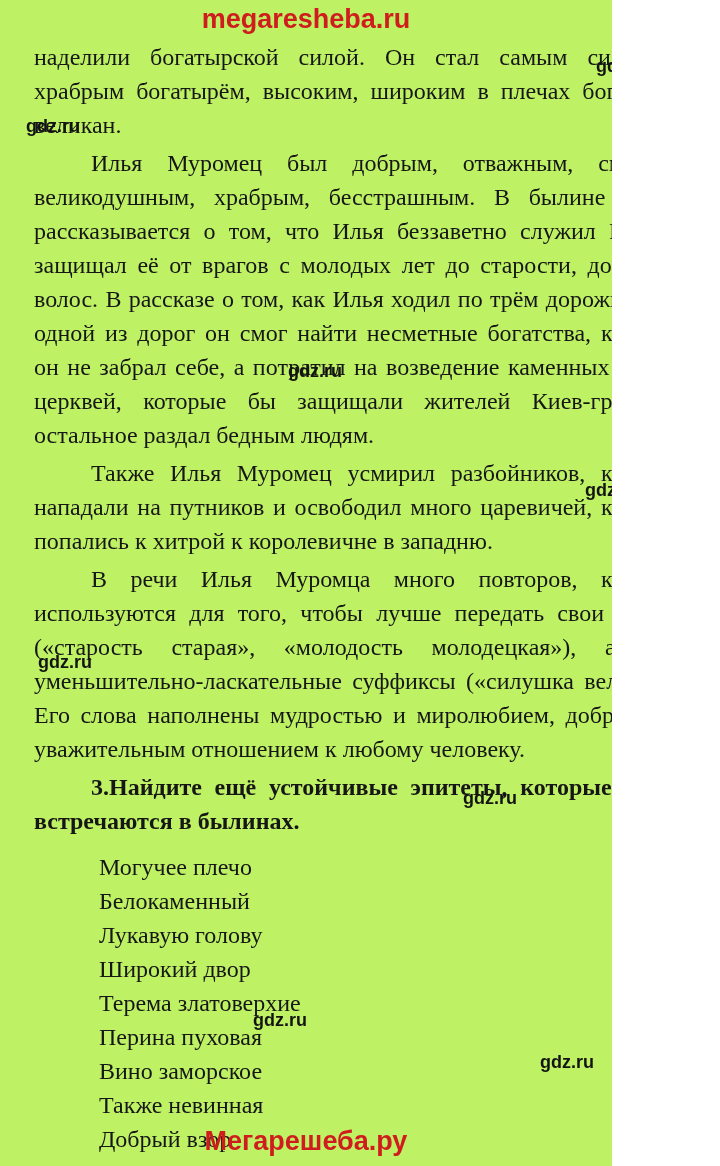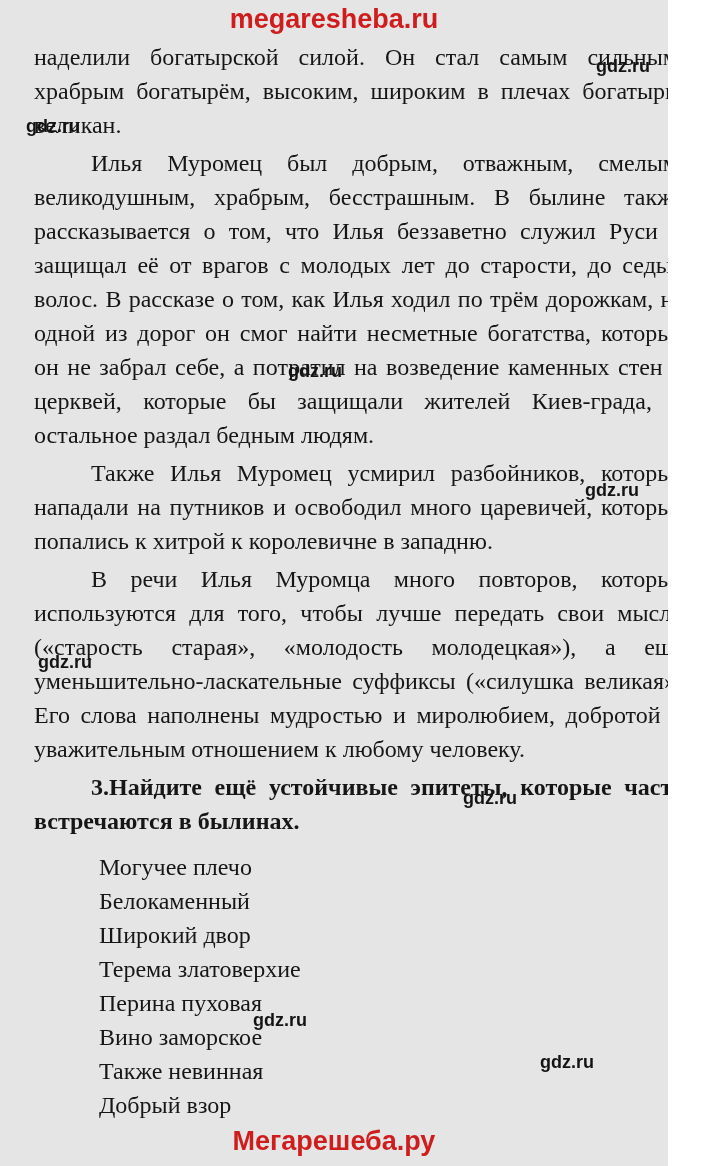--- a/index.html
+++ b/index.html
@@ -1,18 +1,18 @@
 <!DOCTYPE html>
 <html><head>
 <meta charset="utf-8">
 <style>
   html,body { margin:0; padding:0; background:#ffffff; }
   .page {
-    position:relative; width:668px; height:1166px; overflow:hidden;
-    background:#e5e5e5; font-family:"Liberation Serif", serif;
+    position:relative; width:612px; height:1166px; overflow:hidden;
+    background:#bef264; font-family:"Liberation Serif", serif;
     color:var(--ink, #161616);
   }
   .site-title {
     position:absolute; left:0; width:100%; text-align:center;
     font-family:"Liberation Sans", sans-serif; font-weight:bold;
     font-size:27px; color:var(--brand, #cf1d1d); white-space:nowrap;
   }
   .site-title.top { top:4px; }
   .site-title.bottom { top:1126px; }
   .content {
@@ -41,20 +41,21 @@
     <p class="no-indent">наделили богатырской силой. Он стал самым сильным, храбрым богатырём, высоким, широким в плечах  богатырь-великан.</p>
     <p>Илья Муромец был добрым, отважным, смелым, великодушным, храбрым, бесстрашным. В былине также рассказывается о том, что Илья беззаветно служил Руси и защищал её от врагов с молодых лет до старости, до седых волос. В рассказе о том, как Илья ходил по трём дорожкам, на одной из дорог он смог найти несметные богатства, которые он не забрал себе, а потратил на возведение каменных стен и церквей, которые бы защищали жителей Киев-града, а остальное раздал бедным людям.</p>
     <p>Также Илья Муромец усмирил разбойников, которые нападали на путников и освободил много царевичей, которые попались к хитрой к королевичне в западню.</p>
     <p>В речи Илья Муромца много повторов, которые используются для того, чтобы лучше передать свои мысли («старость старая», «молодость молодецкая»), а ещё уменьшительно-ласкательные суффиксы («силушка великая») Его слова наполнены мудростью и миролюбием, добротой и уважительным отношением к любому человеку.</p>
 
     <p class="exercise-heading">3.Найдите ещё устойчивые эпитеты, которые часто встречаются в былинах.</p>
 
     <ul class="epithet-list">
       <li>Могучее плечо</li>
       <li>Белокаменный</li>
+      <li>Лукавую голову</li>
       <li>Широкий двор</li>
       <li>Терема златоверхие</li>
       <li>Перина пуховая</li>
       <li>Вино заморское</li>
       <li>Также невинная</li>
       <li>Добрый взор</li>
     </ul>
   </div>
 
   <span class="wm" style="left:596px; top:56px;">gdz.ru</span>

